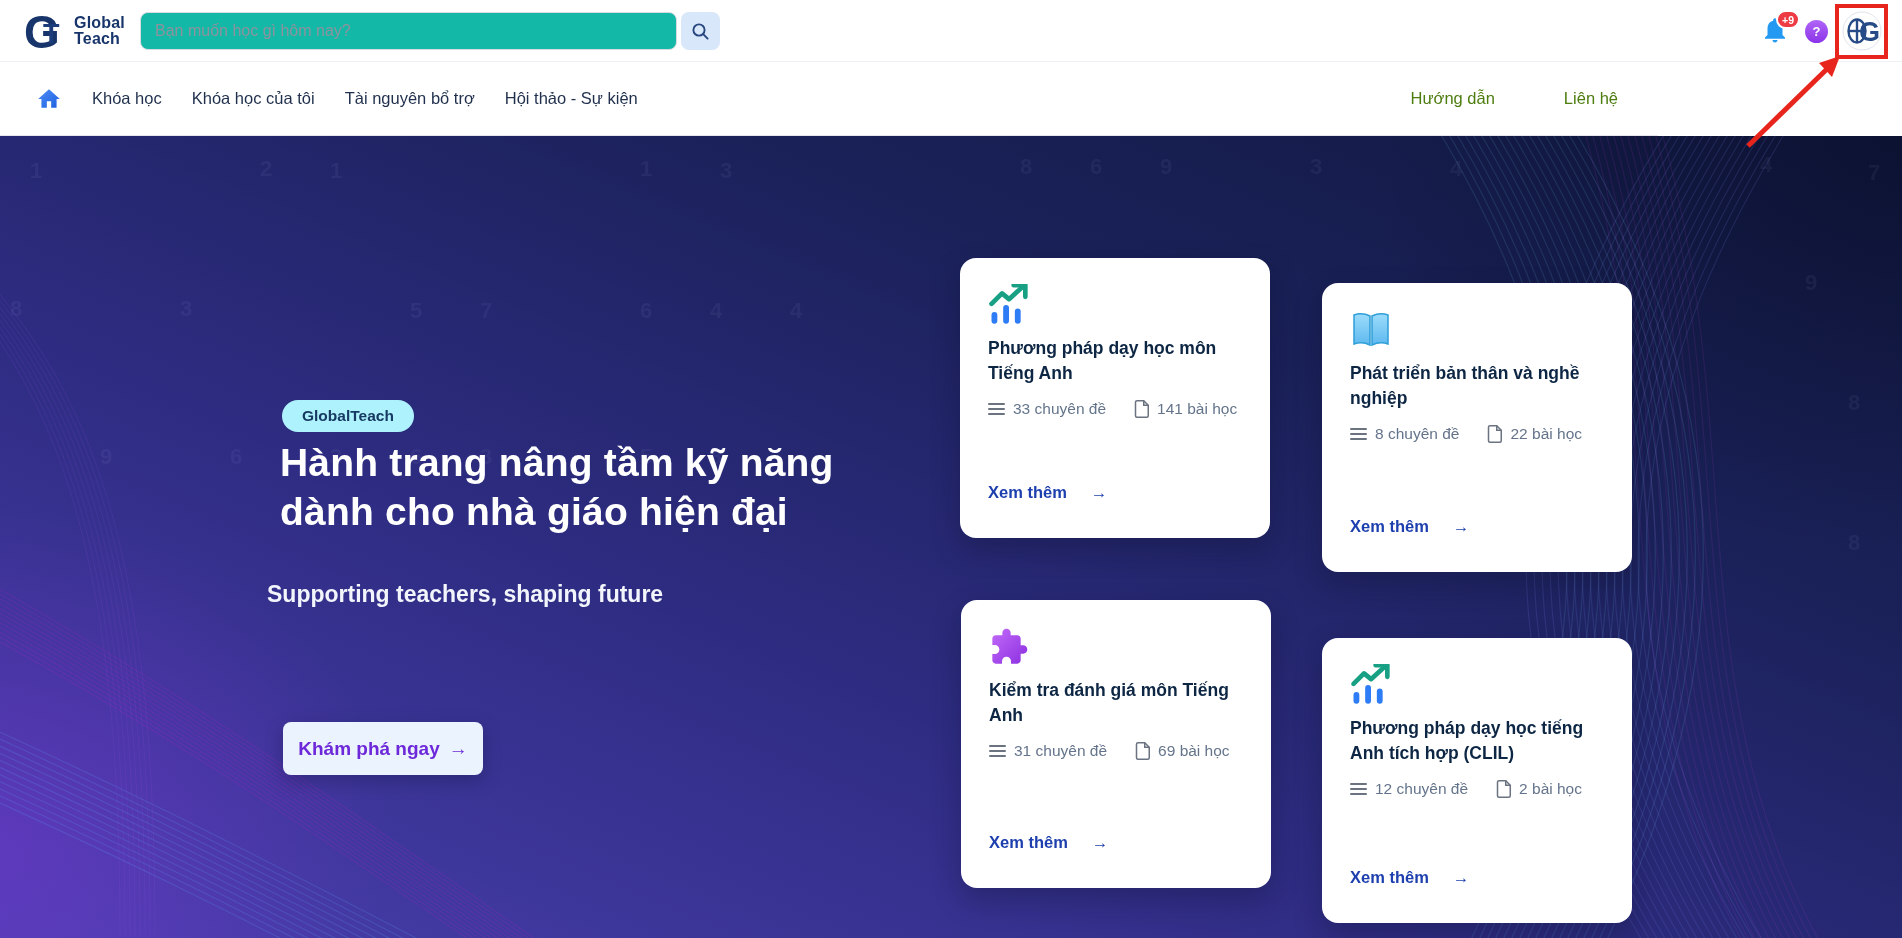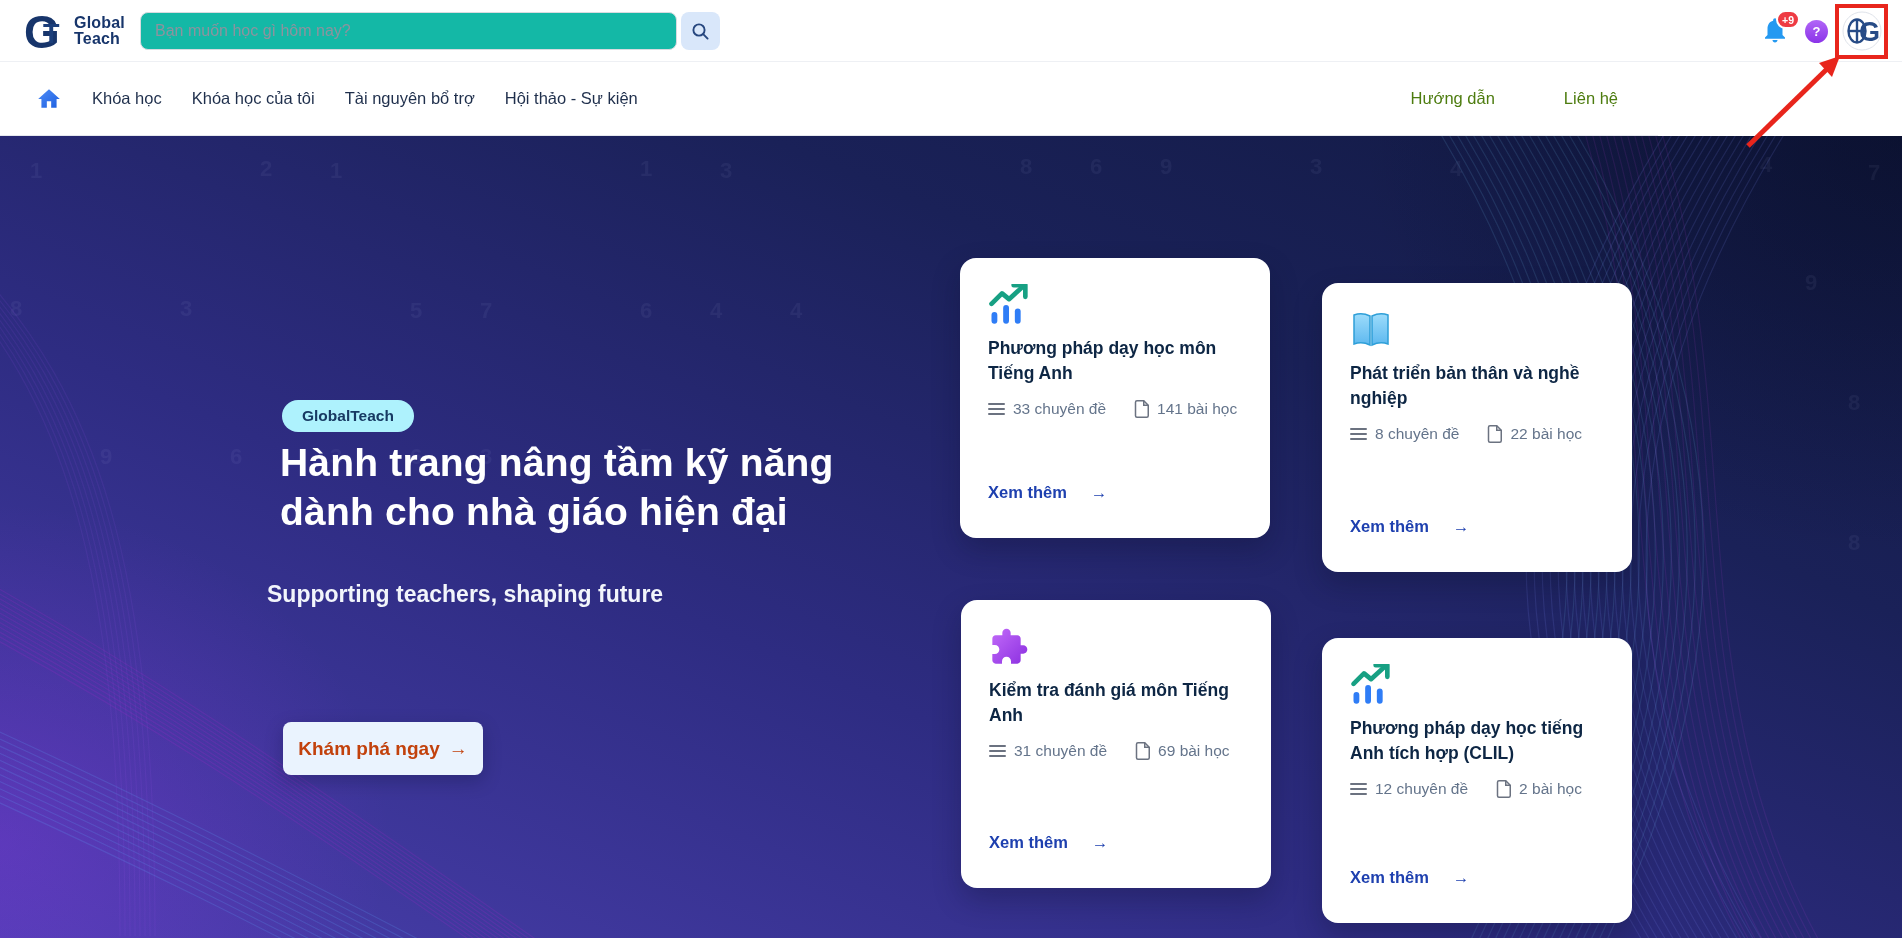--- a/index.html
+++ b/index.html
@@ -45,21 +45,21 @@
       linear-gradient(to top right,#4a3fae 0%,#2e2c82 38%,#1a2158 70%,#111941 100%); }
   #hero-decor { position:absolute; inset:0; }
   .bg-digit { position:absolute; color:#cfd6ff; opacity:.055; font-size:22px; font-weight:700; }
 
   .hero-badge { position:absolute; left:282px; top:264px; padding:7px 20px; border-radius:18px;
     background:#aef2fd; color:#173a63; font-size:15.5px; font-weight:700; }
   .hero-title { position:absolute; left:280px; top:302px; color:#fff; font-size:39px;
     font-weight:700; line-height:49px; letter-spacing:.2px; }
   .hero-subtitle { position:absolute; left:267px; top:445px; color:#f2f5fb; font-size:23px; font-weight:600; }
   .hero-cta { position:absolute; left:283px; top:586px; width:200px; height:53px; border:none;
-    border-radius:8px; background:#eaf3fe; color:#c2410c; font-size:19px; font-weight:700;
+    border-radius:8px; background:#eaf3fe; color:#6d28d9; font-size:19px; font-weight:700;
     font-family:inherit; display:flex; align-items:center; justify-content:center; gap:9px;
     cursor:pointer; box-shadow:0 6px 18px rgba(8,12,40,.25); }
 
   
   .card { position:absolute; width:310px; background:#fff; border-radius:16px;
     box-shadow:0 12px 28px rgba(10,14,40,.28); cursor:pointer; }
   .card-icon { position:absolute; left:28px; top:26px; height:42px; }
   .card-title { position:absolute; left:28px; top:78px; right:24px; font-size:17.5px;
     font-weight:700; color:#0d2644; line-height:25px; }
   .card-meta { position:absolute; left:28px; top:142px; right:14px; display:flex; gap:28px;

